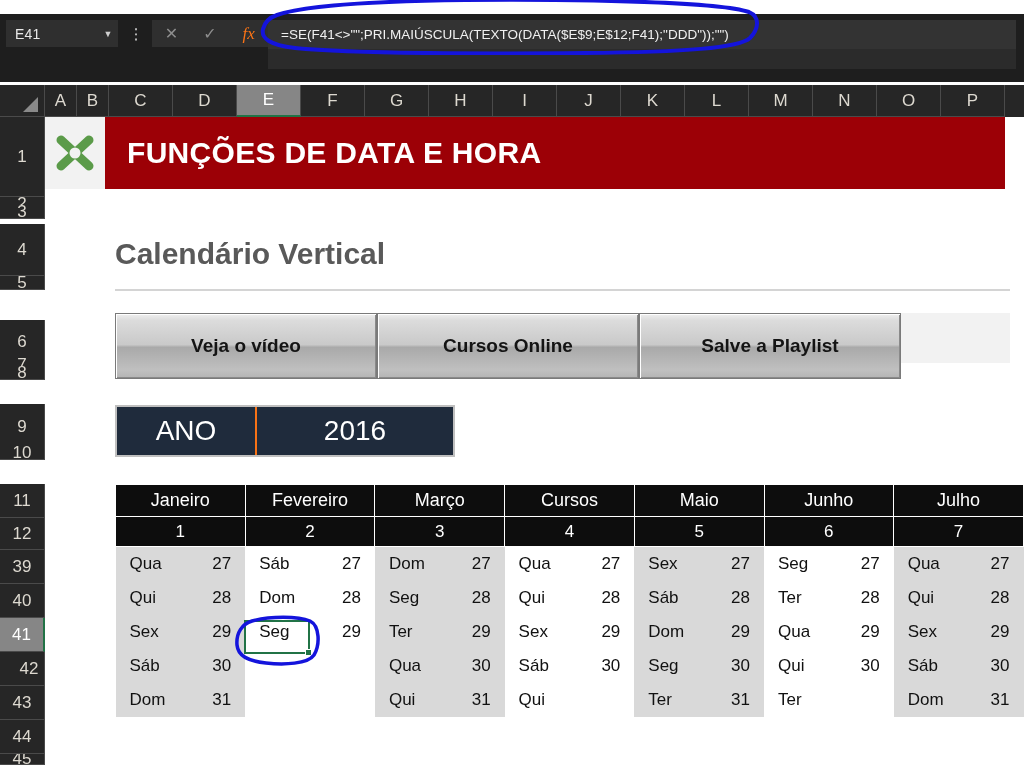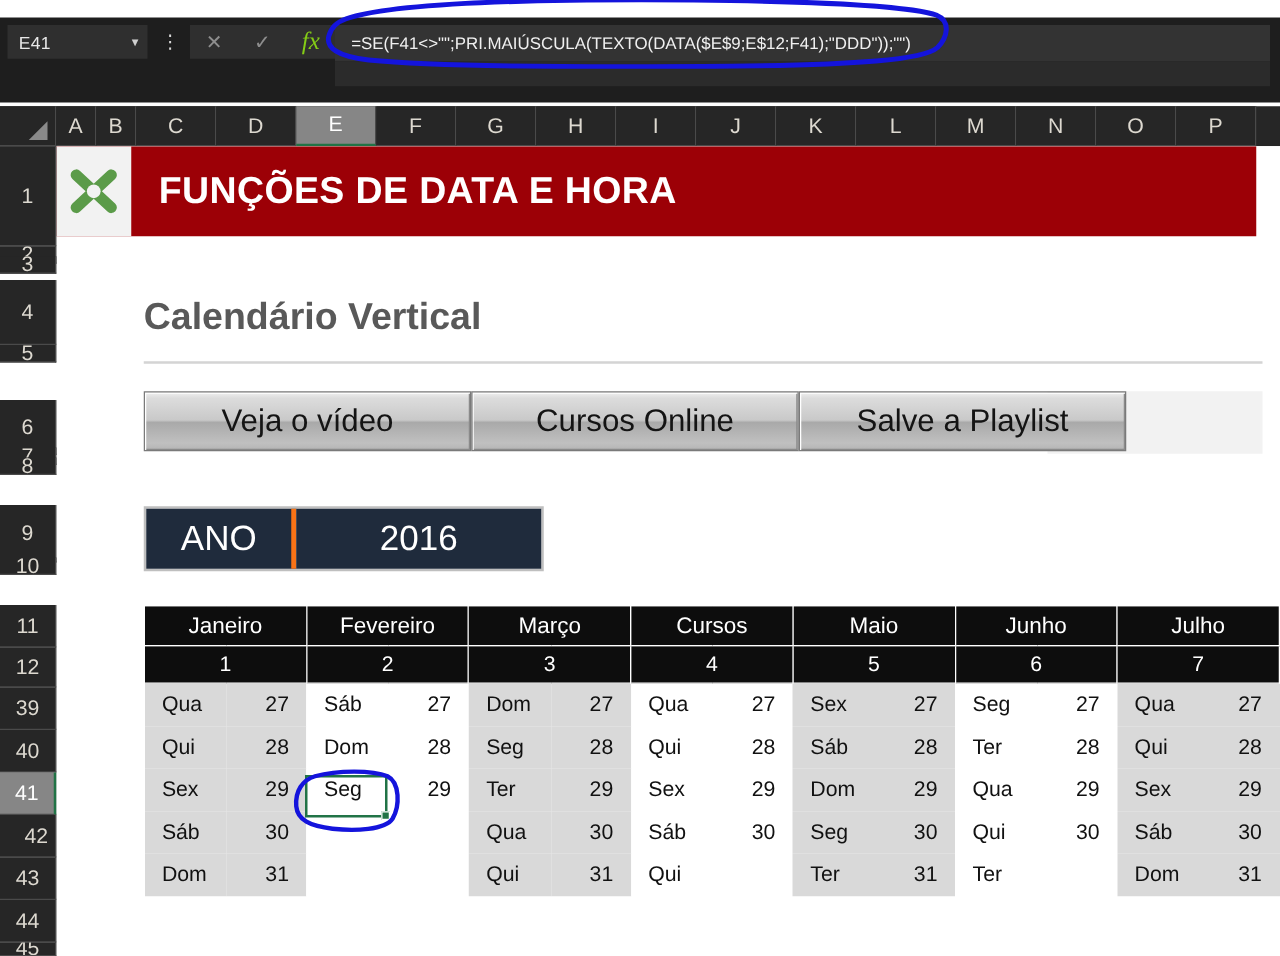--- a/index.html
+++ b/index.html
@@ -42,21 +42,21 @@
   .fx-group {
     position: absolute; left: 152px; top: 6px; width: 116px; height: 27px;
     background: #2f2f2f;
     display: flex; align-items: center;
   }
   .fx-group .ic {
     flex: 1; text-align: center; color: #8e8e8e; font-size: 16px;
     display: flex; align-items: center; justify-content: center; height: 100%;
   }
   .fx-group .ic.fx-italic {
-    font-family: "Liberation Serif", serif; font-style: italic; font-size: 20px; color: #84cc16;
+    font-family: "Liberation Serif", serif; font-style: italic; font-size: 17px; color: #f97316;
   }
   .formula-bar {
     position: absolute; left: 268px; top: 20px; width: 748px; height: 29px;
     background: #333333;
     display: flex; align-items: center;
     color: #f0f0f0; font-size: 13.5px;
     padding-left: 13px; white-space: nowrap; overflow: hidden;
   }
   .fbar-underlay {
     position: absolute; left: 268px; top: 49px; width: 748px; height: 20px;
@@ -140,39 +140,39 @@
     position: absolute; left: 70px; top: 120px;
     color: #595959; font-size: 30px; font-weight: bold;
   }
   .sec-rule {
     position: absolute; left: 70px; top: 172px; width: 895px; height: 2px;
     background: #d4d4d4;
   }
 
   
   .btn {
-    position: absolute; height: 48px;
+    position: absolute; height: 66px;
     background: linear-gradient(to bottom, #efefef 0%, #dcdcdc 10%, #c9c9c9 48%, #a9a9a9 52%, #c0c0c0 88%, #b4b4b4 100%);
     border: 1px solid #7a7a7a;
     box-shadow: inset 1px 1px 0 #ffffff, inset -1px -1px 0 #8a8a8a;
     display: flex; align-items: center; justify-content: center;
-    color: #141414; font-size: 25px; font-weight: normal;
+    color: #141414; font-size: 19px; font-weight: bold;
   }
 
   
   .ano-wrap {
     position: absolute; left: 70px; top: 288px; height: 52px;
     display: flex; border: 2px solid #bfbfbf;
   }
   .ano-label, .ano-value {
     background: #1f2b3c; color: #ffffff;
     display: flex; align-items: center; justify-content: center;
     font-size: 28px;
   }
-  .ano-label { width: 120px; border-right: 4px solid #f97316; }
+  .ano-label { width: 140px; border-right: 2px solid #f97316; }
   .ano-value { width: 196px; }
 
   
   .cal {
     position: absolute; left: 70px; top: 367px;
     border-collapse: collapse;
   }
   .cal td { padding: 0; }
   .cal .mhead, .cal .mnum {
     background: #0d0d0d; color: #ffffff;

